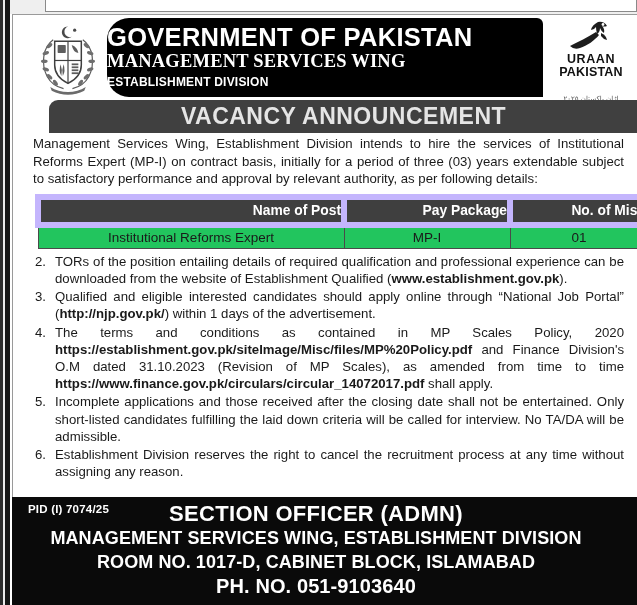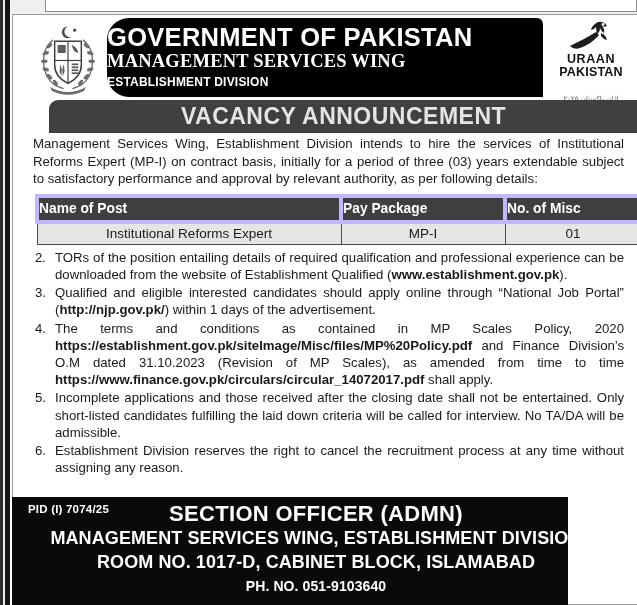--- a/index.html
+++ b/index.html
@@ -167,30 +167,30 @@
     width:592px;
     margin:0 0 4px 2px;
     table-layout:fixed;
   }
   table.vac th{
     background:#3f3f3f;
     color:#ffffff;
     font-size:13.8px;
     font-weight:bold;
     padding:3px 0 4px 0;
-    text-align:left;
-    border:4px solid #c4b5fd;
+    text-align:right;
+    border:6px solid #c4b5fd;
   }
   table.vac th.sep{border-left:1px solid #cfcfcf;}
   table.vac td{
     font-size:13.5px;
     padding:2px 0 3px 0;
     text-align:center;
     border:1px solid #4a4a4a;
-    background:#e5e5e5;
+    background:#22c55e;
   }
 
   
   ol.notes{
     margin:2px 0 0 0;
     padding:0;
     list-style:none;
     counter-reset:note 1;
   }
   ol.notes > li{
@@ -215,42 +215,42 @@
   li.spread .line1{
     display:block;
     text-align:justify;
     text-align-last:justify;
   }
 
   
   .footer{
     position:absolute;
     left:12px; top:497px;
-    width:556px; height:108px;
+    width:625px; height:108px;
     background:#0a0a0a;
     color:#ffffff;
     box-sizing:border-box;
   }
   .pid{
     position:absolute;
     left:16px; top:6px;
     font-size:11.5px;
     font-weight:bold;
     letter-spacing:0.2px;
   }
   .foot-lines{
     position:absolute;
     left:0; top:4px;
     width:608px;
     text-align:center;
   }
   .f1{font-size:22px;font-weight:bold;line-height:25px;letter-spacing:0.3px;}
   .f2{font-size:18px;font-weight:bold;line-height:24px;letter-spacing:0.1px;}
   .f3{font-size:18px;font-weight:bold;line-height:24px;letter-spacing:0.1px;}
-  .f4{font-size:14px;font-weight:bold;line-height:24px;letter-spacing:0.1px;}
+  .f4{font-size:20px;font-weight:bold;line-height:24px;letter-spacing:0.1px;}
 </style>
 </head>
 <body>
 
 <div id="page">
 
   <div class="stub-gap"></div>
   <div class="top-stub"></div>
 
   <div class="scan-left-bar"></div>

